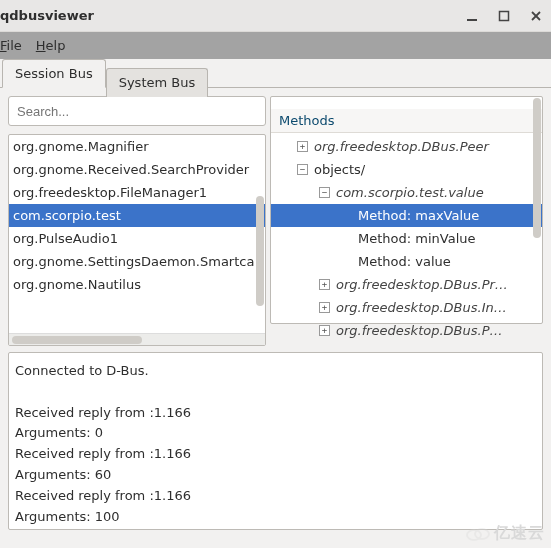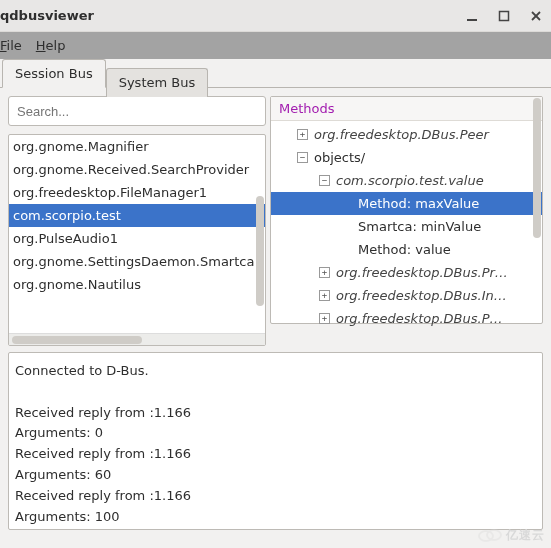--- a/index.html
+++ b/index.html
@@ -129,22 +129,23 @@
     position: relative;
     border: 1px solid #bdbab5;
     background: #fff;
     border-radius: 2px;
     height: 228px;
   }
   .tree-header {
     padding: 4px 8px;
     border-bottom: 1px solid #dedbd6;
     font-weight: normal;
-    color: #a21caf;
+    color: #0c4a6e;
     background: #f7f6f5;
+    margin-top: 12px;
   }
   .tree { padding: 2px 0; }
   .tree-row {
     display: flex;
     align-items: center;
     height: 23px;
     white-space: nowrap;
     overflow: hidden;
     cursor: default;
   }
@@ -174,21 +175,21 @@
     height: 178px;
     padding: 8px 6px;
     font-size: 13px;
     line-height: 1.6;
     border-radius: 2px;
     overflow: hidden;
   }
   .watermark {
     position: absolute;
     right: 6px; bottom: 4px;
-    font-size: 12px;
+    font-size: 16px;
     color: #d9d9d9;
     font-weight: bold;
     letter-spacing: 1px;
     display: flex; align-items: center; gap: 4px;
     pointer-events: none;
   }
   .watermark svg { opacity: 0.35; }
 </style>
 </head>
 <body>
@@ -266,21 +267,21 @@
           <span class="italic">com.scorpio.test.value</span>
         </div>
         <div class="tree-row selected">
           <span class="indent" style="width: 70px;"></span>
           <span class="expander blank"></span>
           <span>Method: maxValue</span>
         </div>
         <div class="tree-row">
           <span class="indent" style="width: 70px;"></span>
           <span class="expander blank"></span>
-          <span>Smartca: minValue</span>
+          <span>Method: minValue</span>
         </div>
         <div class="tree-row">
           <span class="indent" style="width: 70px;"></span>
           <span class="expander blank"></span>
           <span>Method: value</span>
         </div>
         <div class="tree-row">
           <span class="indent" style="width: 48px;"></span>
           <span class="expander">+</span>
           <span class="italic">org.freedesktop.DBus.Pr…</span>

